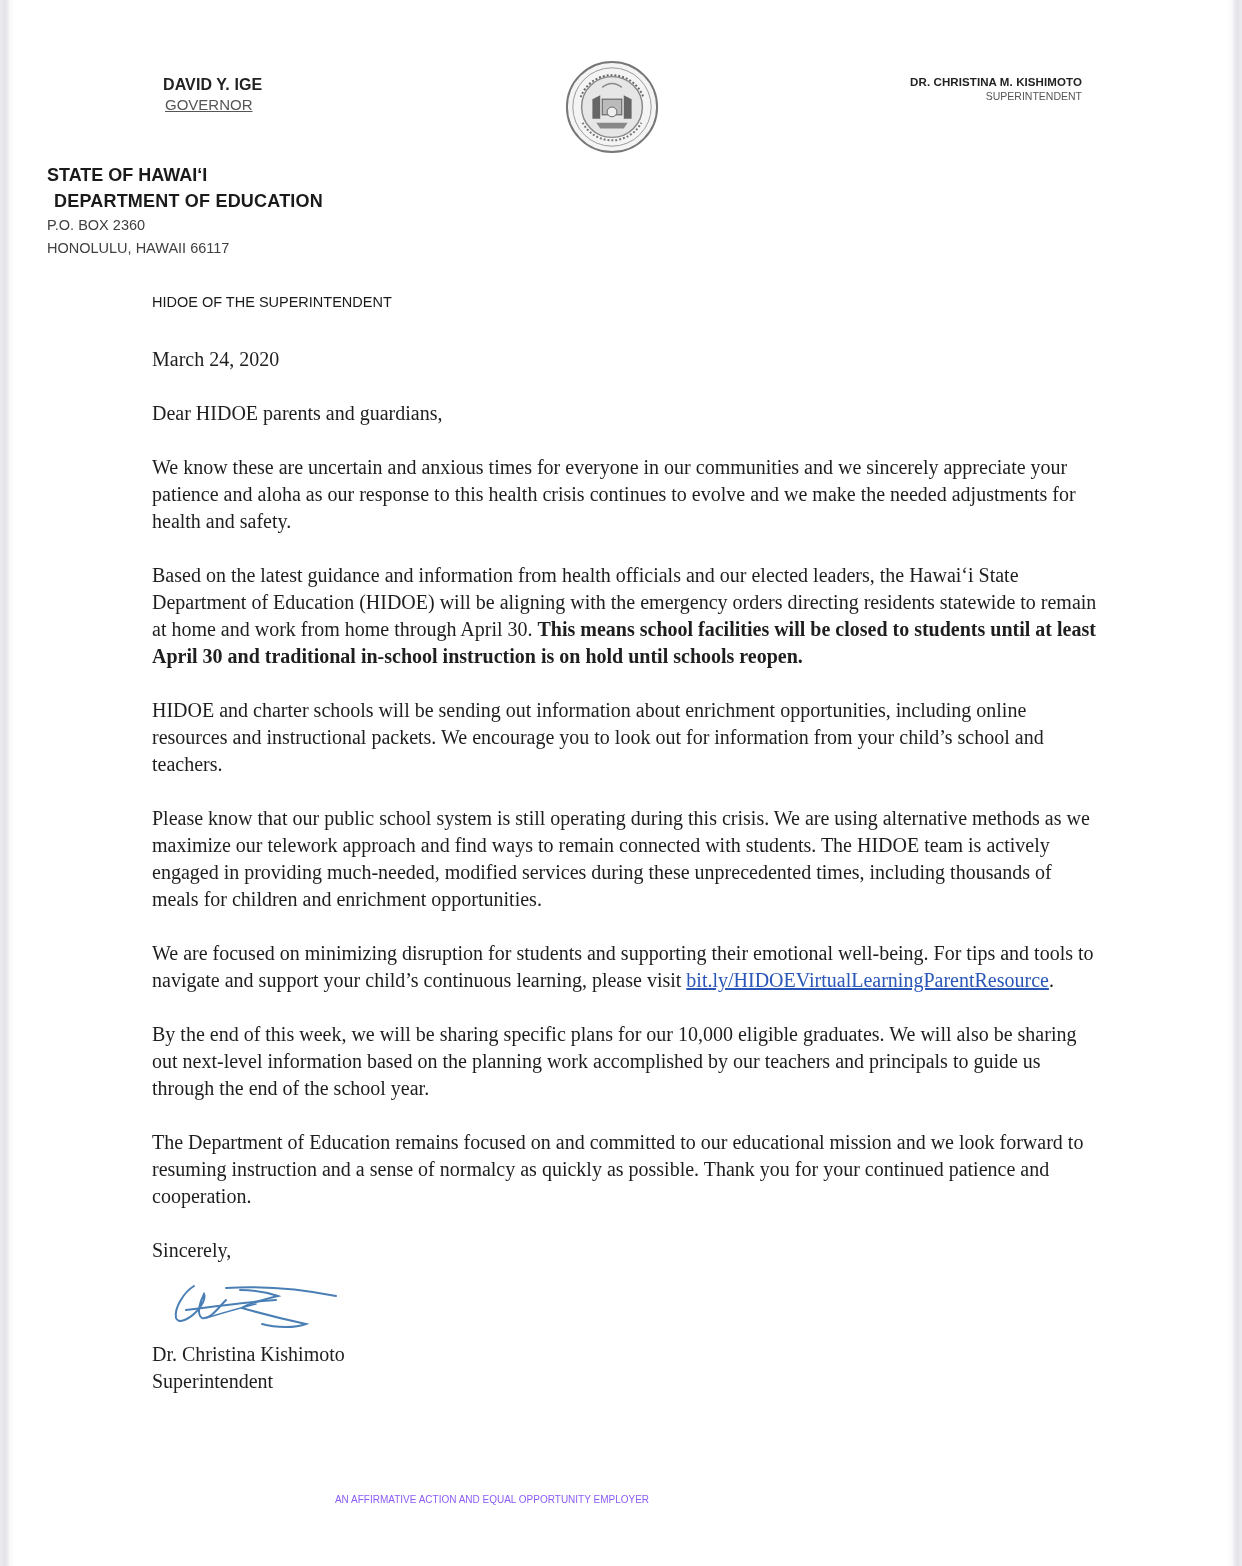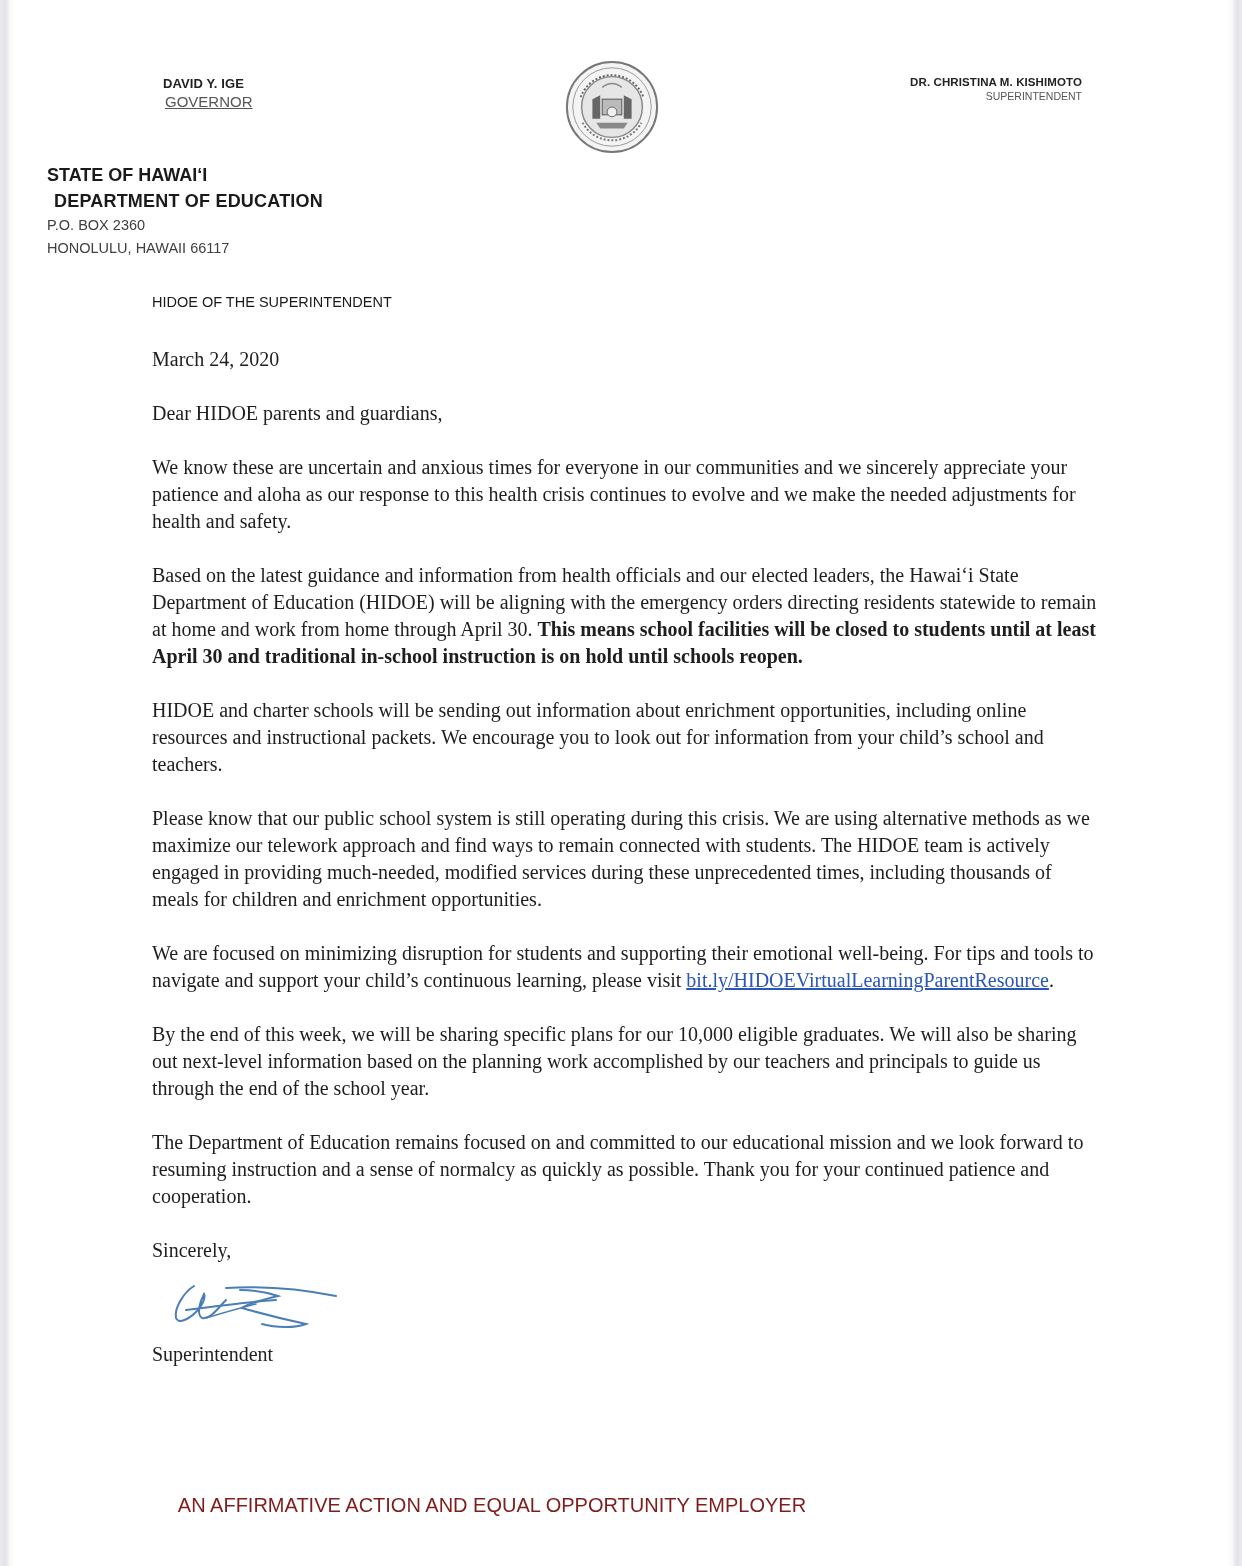--- a/index.html
+++ b/index.html
@@ -30,21 +30,21 @@
       background: linear-gradient(to left, #f7f7f9, #ffffff);
     }
 
     .sans { font-family: "Liberation Sans", sans-serif; }
     .serif { font-family: "Liberation Serif", serif; }
 
     .gov-block {
       position: absolute; left: 163px; top: 76px;
       color: #222;
     }
-    .gov-name { font-size: 13px; font-weight: bold; letter-spacing: 0.1px; }
+    .gov-name { font-size: 16px; font-weight: bold; letter-spacing: 0.1px; }
     .gov-title { font-size: 15px; color: #555; margin-top: 2px; margin-left: 2px; text-decoration: underline; }
 
     .sup-block {
       position: absolute; right: 160px; top: 76px;
       text-align: right; color: #222;
     }
     .sup-name { font-size: 11.5px; font-weight: bold; letter-spacing: 0.1px; }
     .sup-title { font-size: 10.5px; color: #555; margin-top: 2px; }
 
     .seal {
@@ -72,21 +72,21 @@
     .date { margin-bottom: 27px !important; }
     .salutation { margin-bottom: 27px !important; }
     .para { margin-bottom: 27px !important; }
     .bold { font-weight: bold; }
     .link { color: #2a56b8; text-decoration: underline; cursor: pointer; }
 
     .signature { width: 180px; height: 55px; margin: 14px 0 8px 14px; display: block; }
 
     .footer {
       position: absolute; left: 0; width: 984px; top: 1494px;
-      text-align: center; font-size: 20px; color: #7f1d1d;
+      text-align: center; font-size: 10px; color: #8b5cf6;
     }
   </style>
 </head>
 <body>
 
 <div class="edge-left"></div>
 <div class="edge-left-soft"></div>
 <div class="edge-right"></div>
 <div class="edge-right-soft"></div>
 
@@ -144,16 +144,17 @@
   <p>Sincerely,</p>
 
   <svg class="signature" viewBox="0 0 180 55">
     <path d="M28 8 C18 14, 8 30, 10 40 C12 46, 22 42, 30 34 C36 28, 40 20, 38 16 C34 24, 30 36, 36 40 C44 42, 52 30, 60 22" fill="none" stroke="#4a7fb5" stroke-width="2" stroke-linecap="round"></path>
     <path d="M20 32 C50 28, 80 24, 110 22" fill="none" stroke="#4a7fb5" stroke-width="2" stroke-linecap="round"></path>
     <path d="M60 10 C90 8, 130 10, 170 18" fill="none" stroke="#4a7fb5" stroke-width="2" stroke-linecap="round"></path>
     <path d="M74 12 C88 12, 100 14, 112 18 C96 22, 80 26, 76 30 C90 34, 112 40, 140 46 C130 50, 110 50, 96 46" fill="none" stroke="#4a7fb5" stroke-width="2" stroke-linecap="round"></path>
     <path d="M40 40 C60 34, 74 30, 90 26" fill="none" stroke="#4a7fb5" stroke-width="1.6" stroke-linecap="round"></path>
   </svg>
 
+  <p>Dr. Christina Kishimoto</p>
   <p>Superintendent</p>
 </div>
 
 <div class="footer sans">AN AFFIRMATIVE ACTION AND EQUAL OPPORTUNITY EMPLOYER</div>
 
 </body></html>

